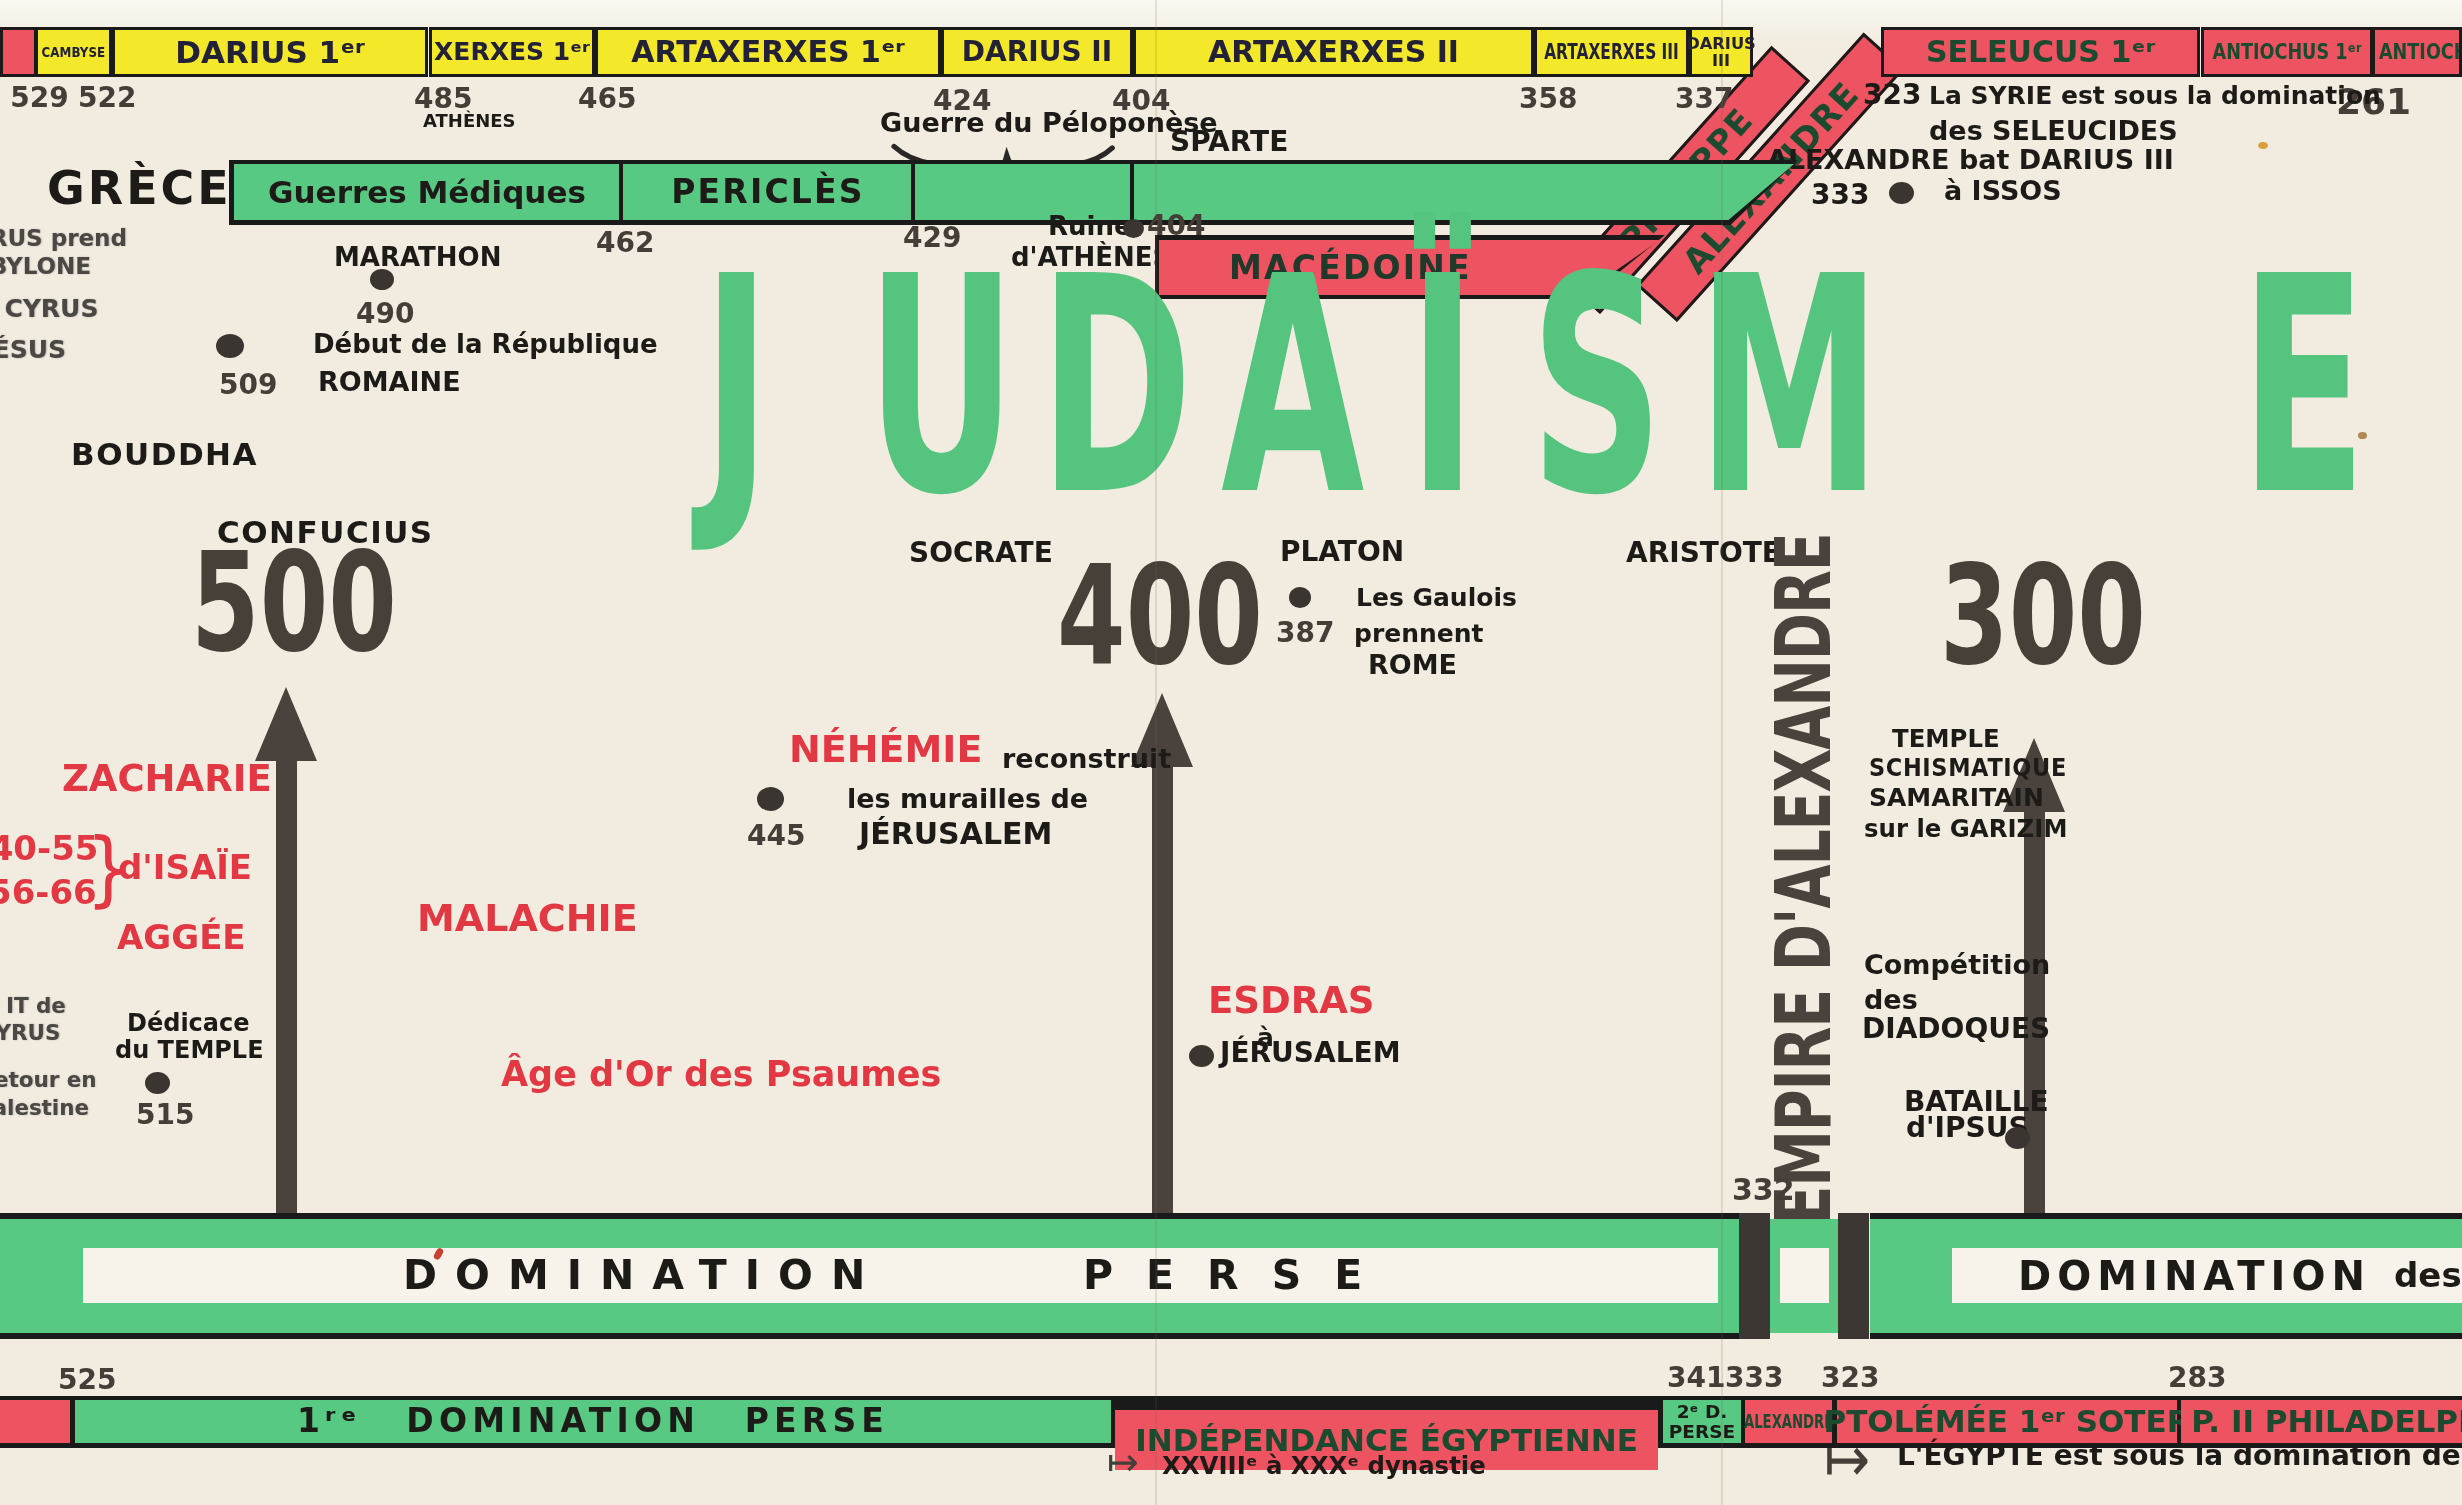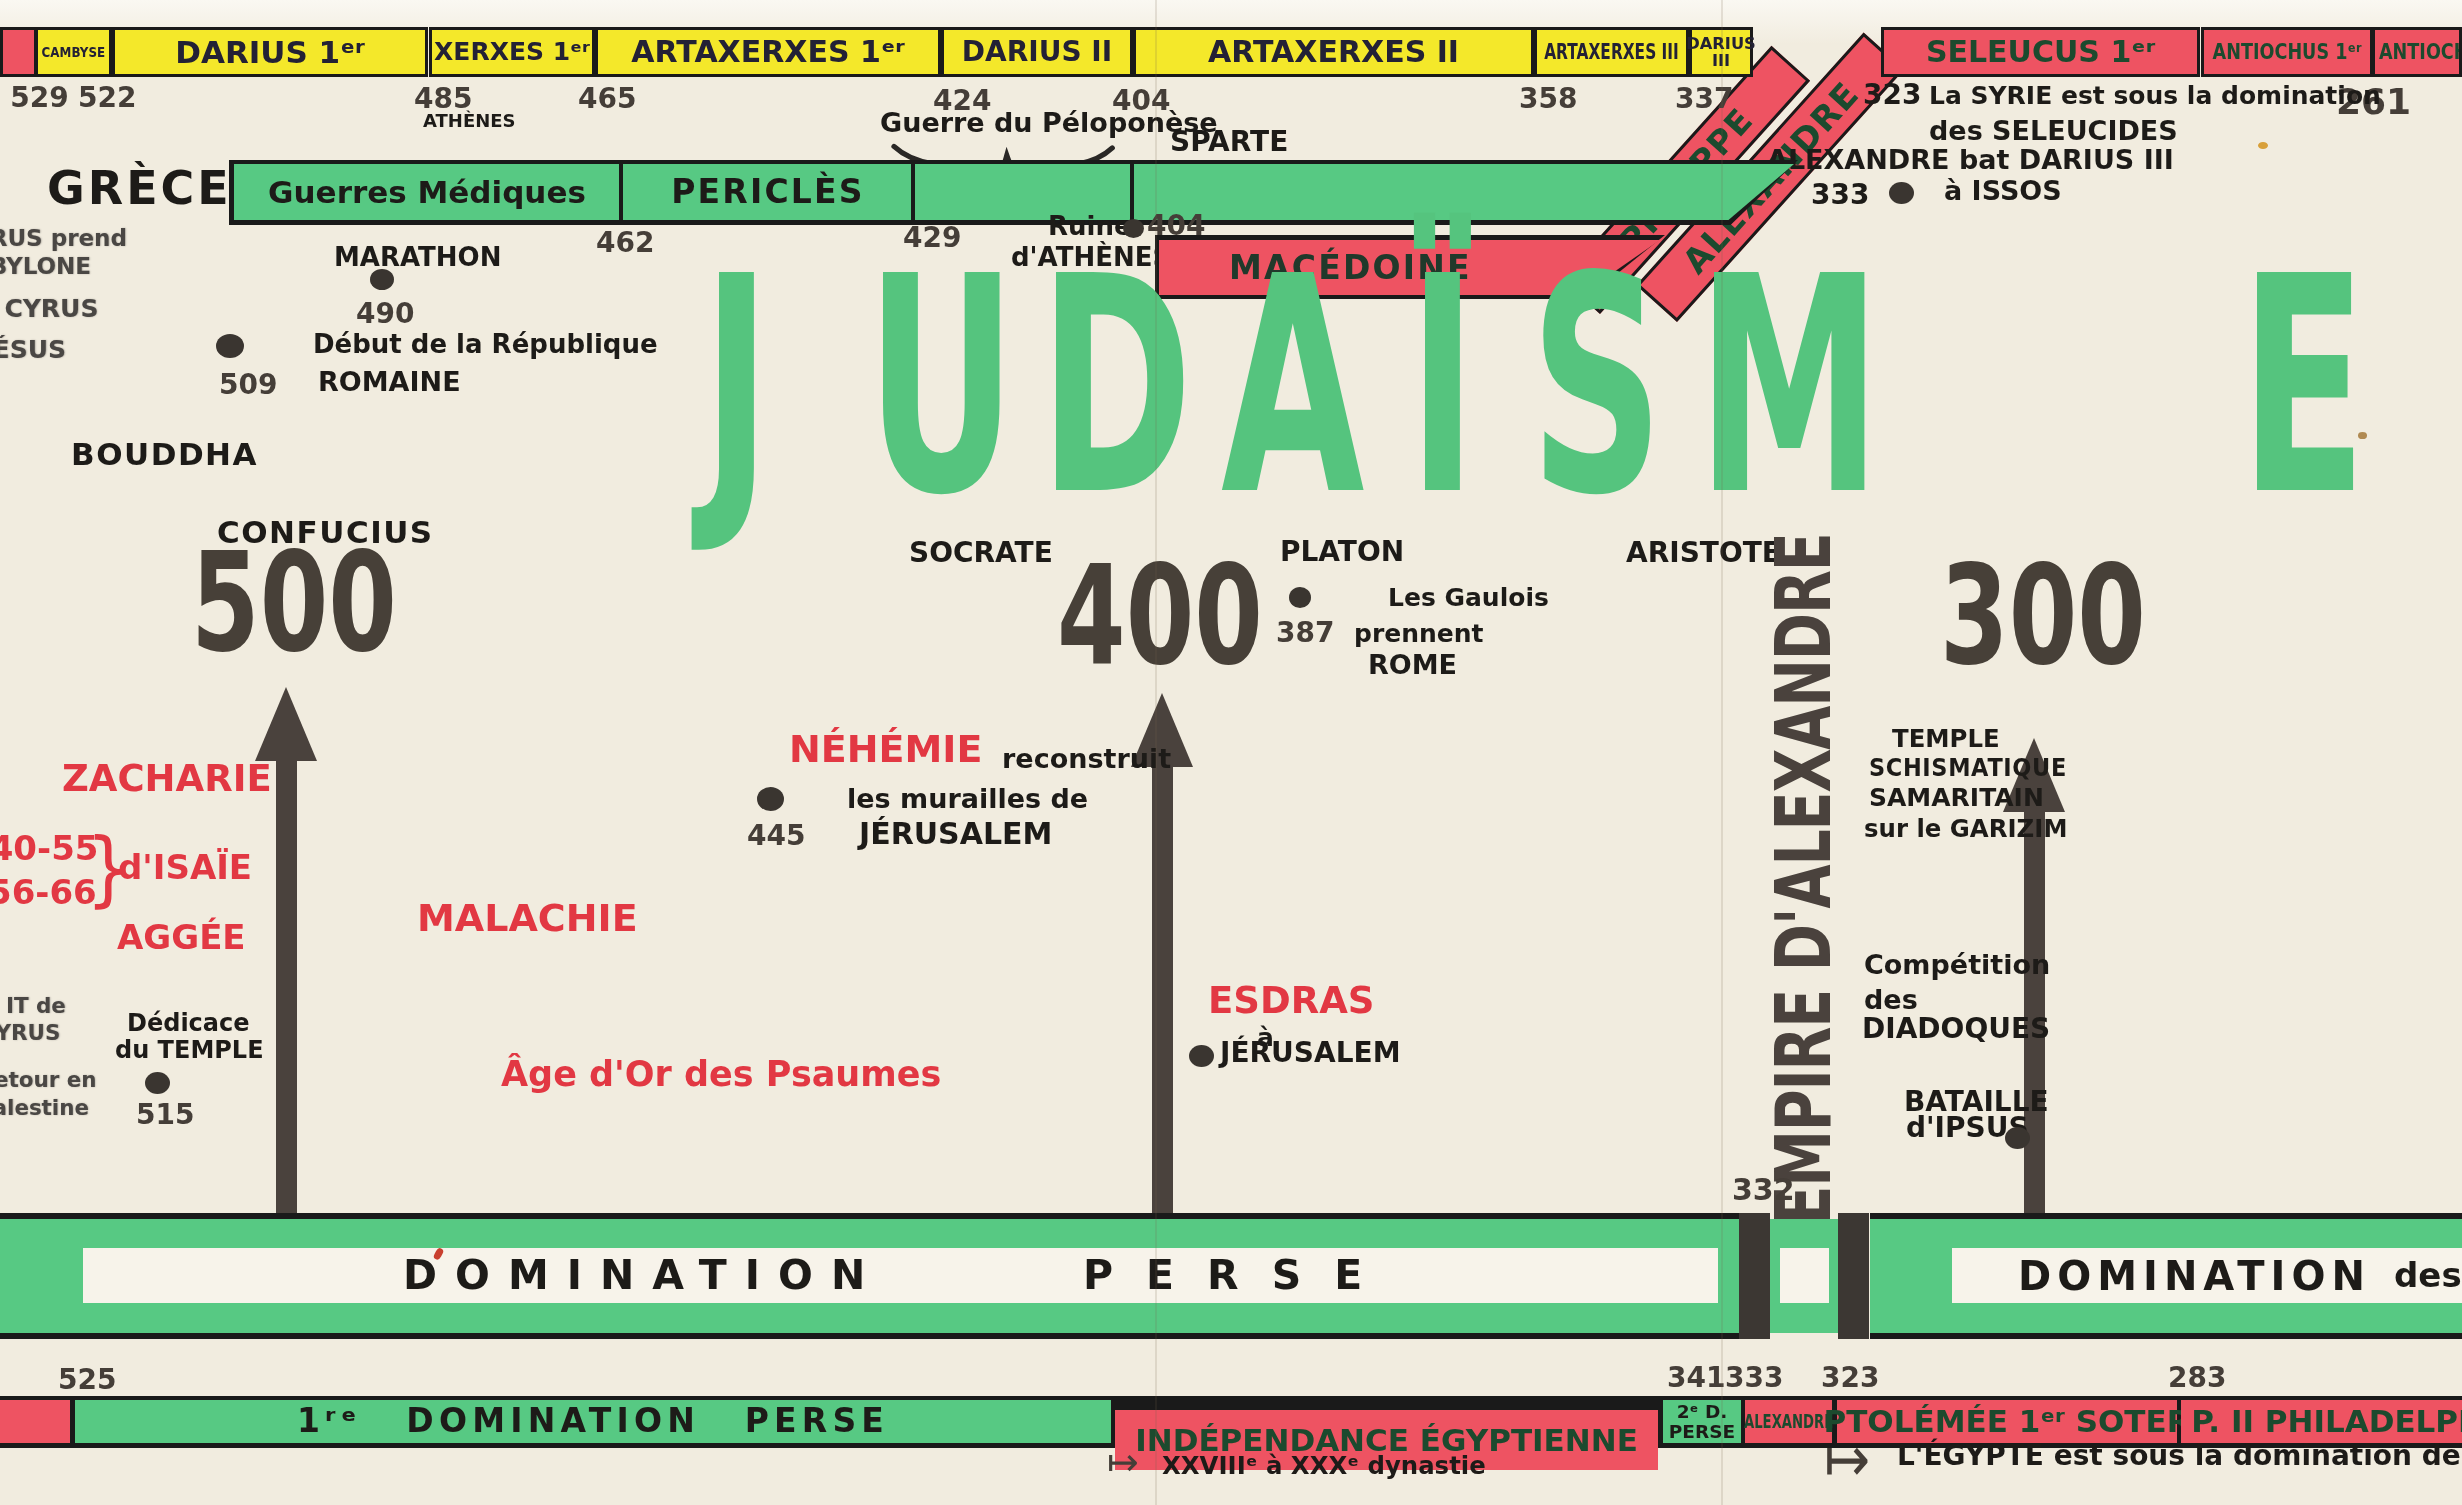--- a/index.html
+++ b/index.html
@@ -158,21 +158,21 @@
   <div class="t dark" style="left:136px;top:1100px;font-size:28px;">515</div>
 
   <div class="num" style="left:191px;top:534px;">500</div>
   <div class="num" style="left:1057px;top:547px;">400</div>
   <div class="num" style="left:1940px;top:547px;">300</div>
 
   <div class="t" style="left:909px;top:538px;font-size:28px;">SOCRATE</div>
   <div class="t" style="left:1280px;top:537px;font-size:28px;">PLATON</div>
   <div class="t" style="left:1626px;top:538px;font-size:28px;">ARISTOTE</div>
   <div class="dot" style="left:1289px;top:587px;width:22px;height:21px;"></div>
-  <div class="t" style="left:1388px;top:585px;font-size:25px;">Les Gaulois</div>
+  <div class="t" style="left:1356px;top:585px;font-size:25px;">Les Gaulois</div>
   <div class="t dark" style="left:1276px;top:618px;font-size:28px;">387</div>
   <div class="t" style="left:1354px;top:621px;font-size:25px;">prennent</div>
   <div class="t" style="left:1368px;top:651px;font-size:27px;">ROME</div>
 
   <div class="shaft" style="left:276px;top:754px;width:21px;height:462px;"></div>
   <div class="ahead" style="left:255px;top:687px;border-left:31px solid transparent;border-right:31px solid transparent;border-bottom:74px solid #4a423d;"></div>
   <div class="shaft" style="left:1152px;top:761px;width:21px;height:455px;"></div>
   <div class="ahead" style="left:1131px;top:693px;border-left:31px solid transparent;border-right:31px solid transparent;border-bottom:74px solid #4a423d;"></div>
   <div class="shaft" style="left:2024px;top:806px;width:21px;height:410px;"></div>
   <div class="ahead" style="left:2003px;top:738px;border-left:31px solid transparent;border-right:31px solid transparent;border-bottom:74px solid #4a423d;"></div>

